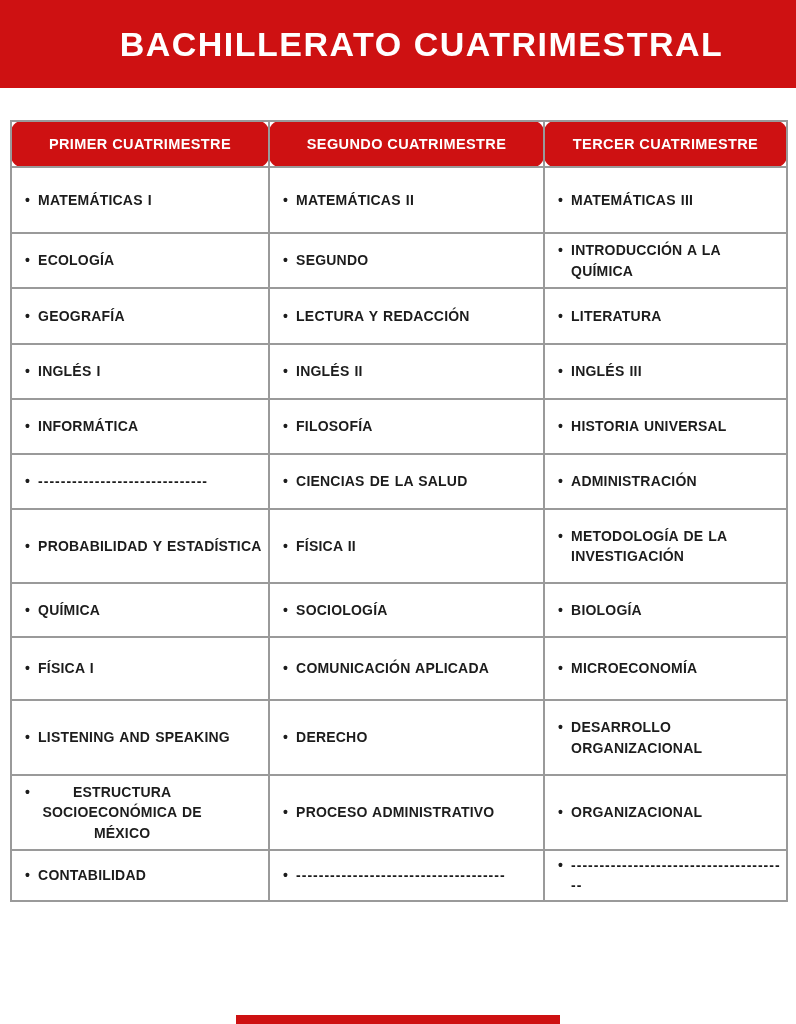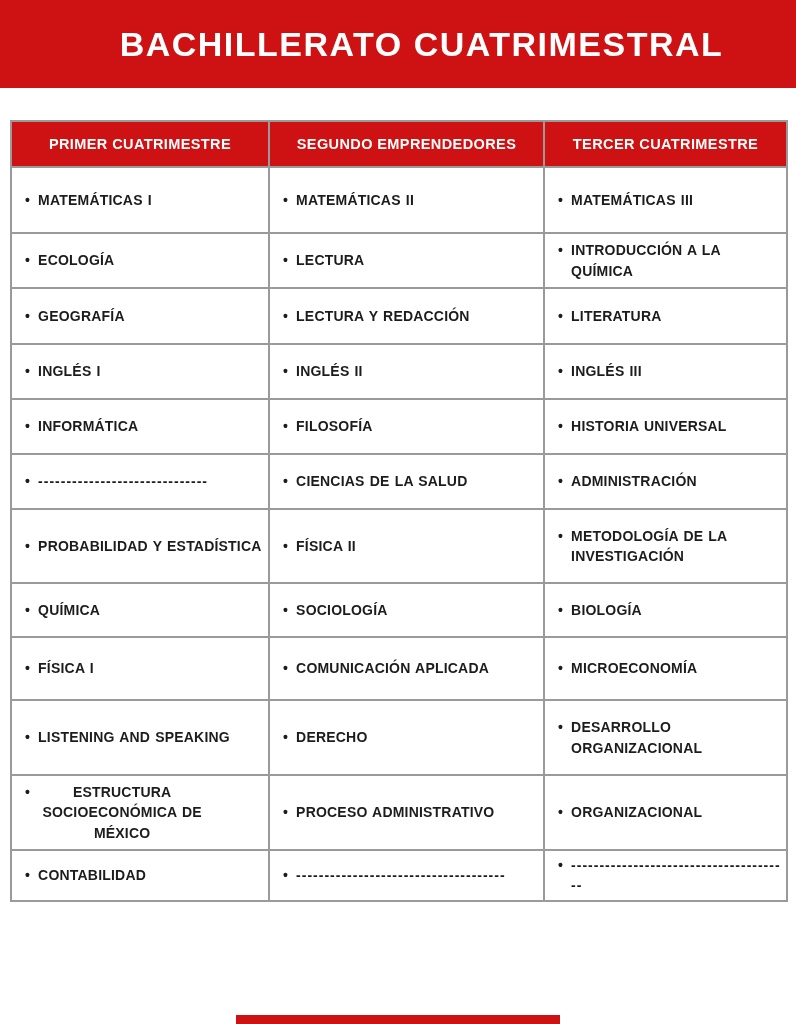--- a/index.html
+++ b/index.html
@@ -43,20 +43,21 @@
   }
   td.hcell {
     background: var(--red);
     color: #ffffff;
     font-weight: bold;
     font-size: 14.5px;
     text-align: center;
     letter-spacing: 0.4px;
     height: 46px;
     white-space: pre-wrap;
+    border-radius: 11px;
   }
   td.cell {
     background: #ffffff;
     color: var(--ink);
     font-weight: bold;
     font-size: 14px;
     letter-spacing: 0.2px;
     padding: 4px 4px 4px 13px;
   }
   .cellflex { display: flex; align-items: flex-start; }
@@ -95,21 +96,21 @@
 <div class="tablewrap">
   <table>
     <colgroup>
         <col class="c1">
         <col class="c2">
         <col class="c3">
       </colgroup>
     <tbody>
       <tr class="header-row">
         <td class="hcell">PRIMER CUATRIMESTRE</td>
-        <td class="hcell">SEGUNDO EMPRENDEDORES</td>
+        <td class="hcell">SEGUNDO CUATRIMESTRE</td>
         <td class="hcell">TERCER CUATRIMESTRE</td>
       </tr>
       <tr class="s1r1">
         <td class="cell">
             <div class="cellflex">
               <span class="bullet">•</span>
               <span class="course">MATEMÁTICAS I</span>
             </div>
           </td>
         <td class="cell">
@@ -128,21 +129,21 @@
       <tr class="s1r2">
         <td class="cell">
             <div class="cellflex">
               <span class="bullet">•</span>
               <span class="course">ECOLOGÍA</span>
             </div>
           </td>
         <td class="cell">
             <div class="cellflex">
               <span class="bullet">•</span>
-              <span class="course">LECTURA</span>
+              <span class="course">SEGUNDO</span>
             </div>
           </td>
         <td class="cell">
             <div class="cellflex">
               <span class="bullet">•</span>
               <span class="course">INTRODUCCIÓN A LA QUÍMICA</span>
             </div>
           </td>
       </tr>
       <tr class="s1r3">

